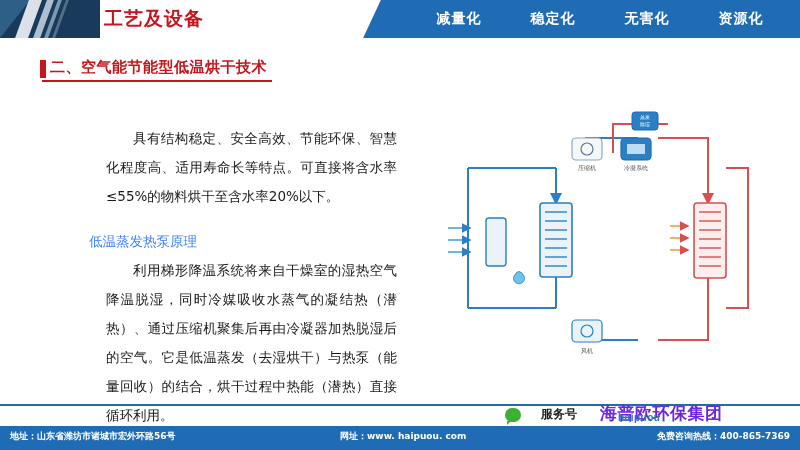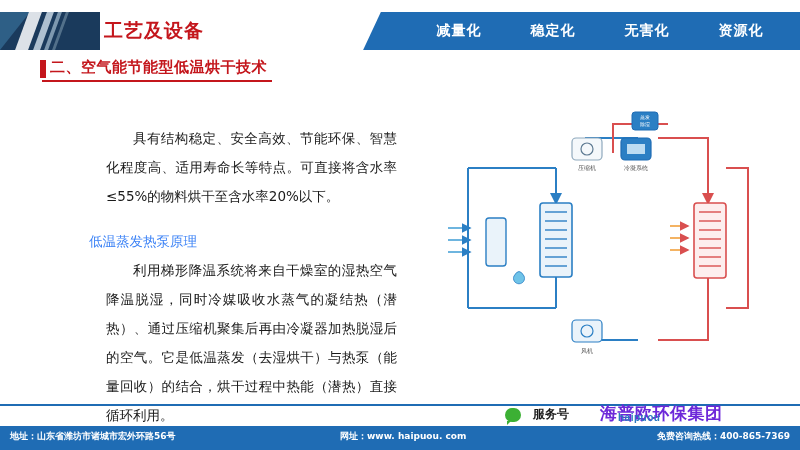--- a/index.html
+++ b/index.html
@@ -18,21 +18,21 @@
     position: relative;
     width: 800px;
     height: 450px;
     background: #ffffff;
     overflow: hidden;
   }
 
   
   .header {
     position: absolute;
-    left: 0; top: 12px;
+    left: 0; top: 0;
     width: 800px;
     height: 38px;
   }
   .header-left-block {
     position: absolute;
     left: 0; top: 0;
     width: 100px;
     height: 38px;
     background: #1a3a5c;
     overflow: hidden;
@@ -184,21 +184,21 @@
   .ft-addr { left: 10px; }
   .ft-web { left: 340px; }
   .ft-tel { right: 10px; }
 
   .wechat-row {
     position: absolute;
     left: 505px;
     top: 406px;
     display: flex;
     align-items: center;
-    gap: 12px;
+    gap: 20px;
   }
   .wechat-icon {
     width: 16px; height: 14px;
     background: #3cb034;
     border-radius: 7px;
     position: relative;
   }
   .wechat-icon:after {
     content: "";
     position: absolute;

